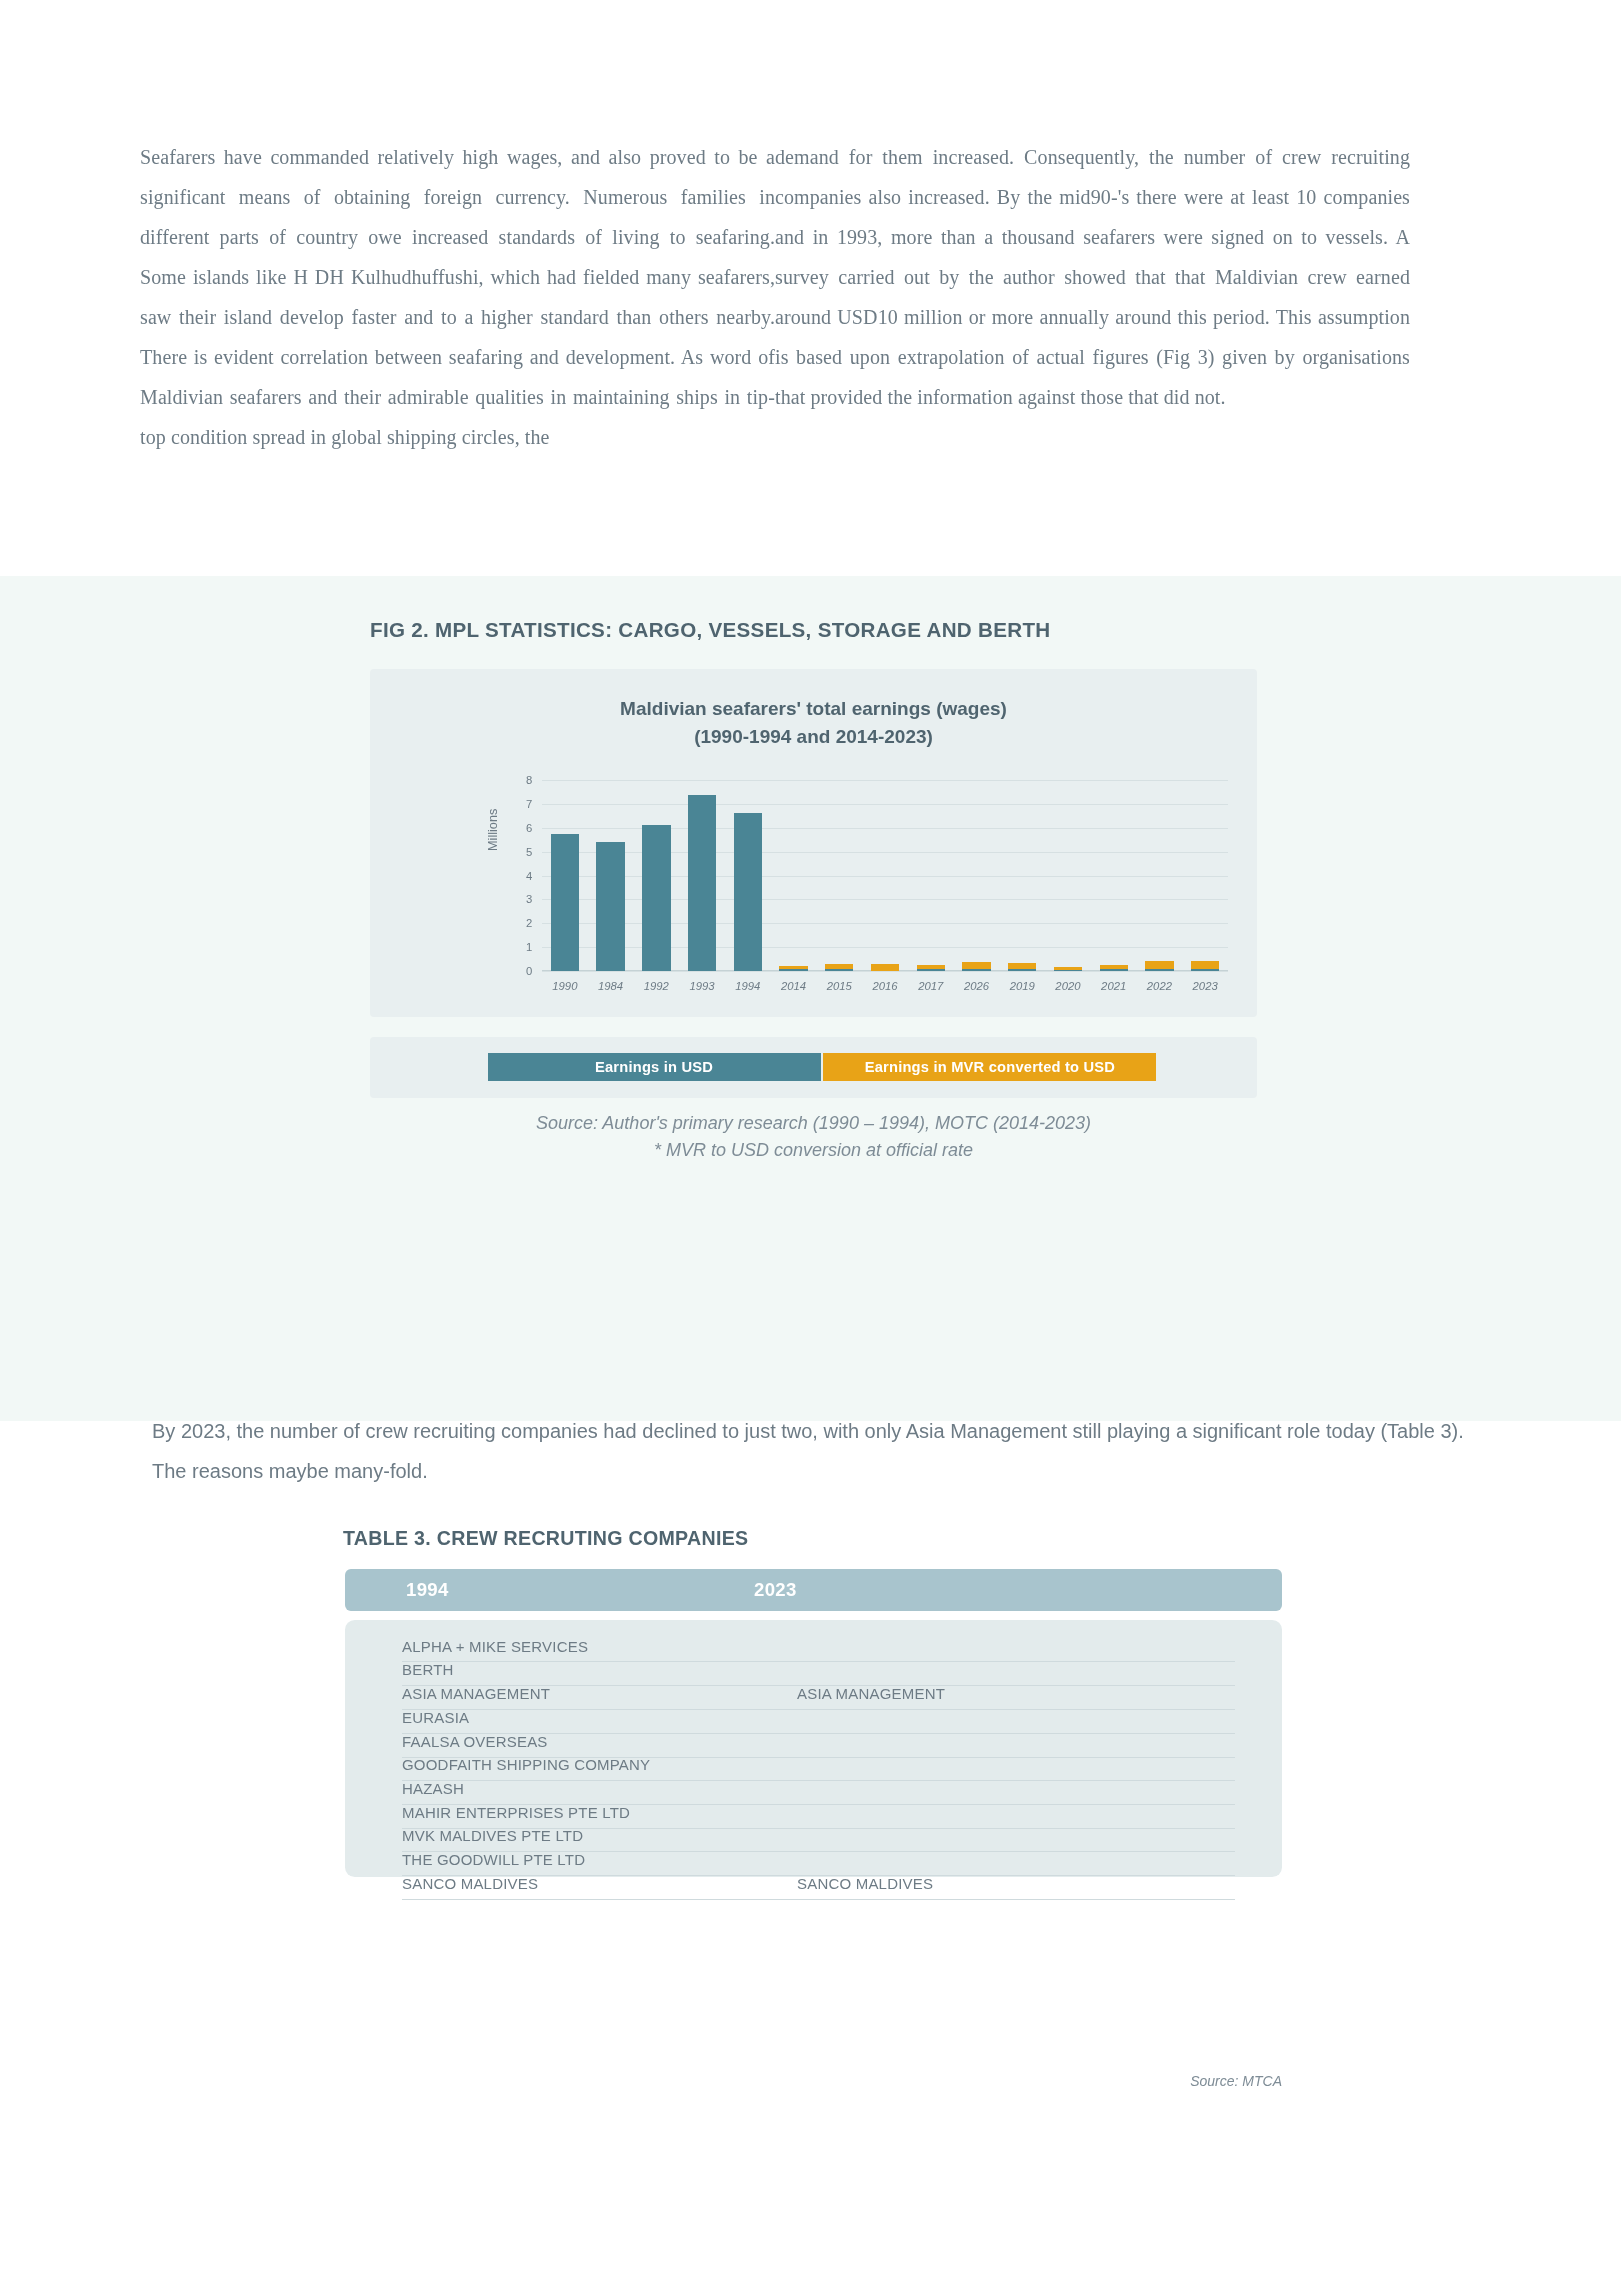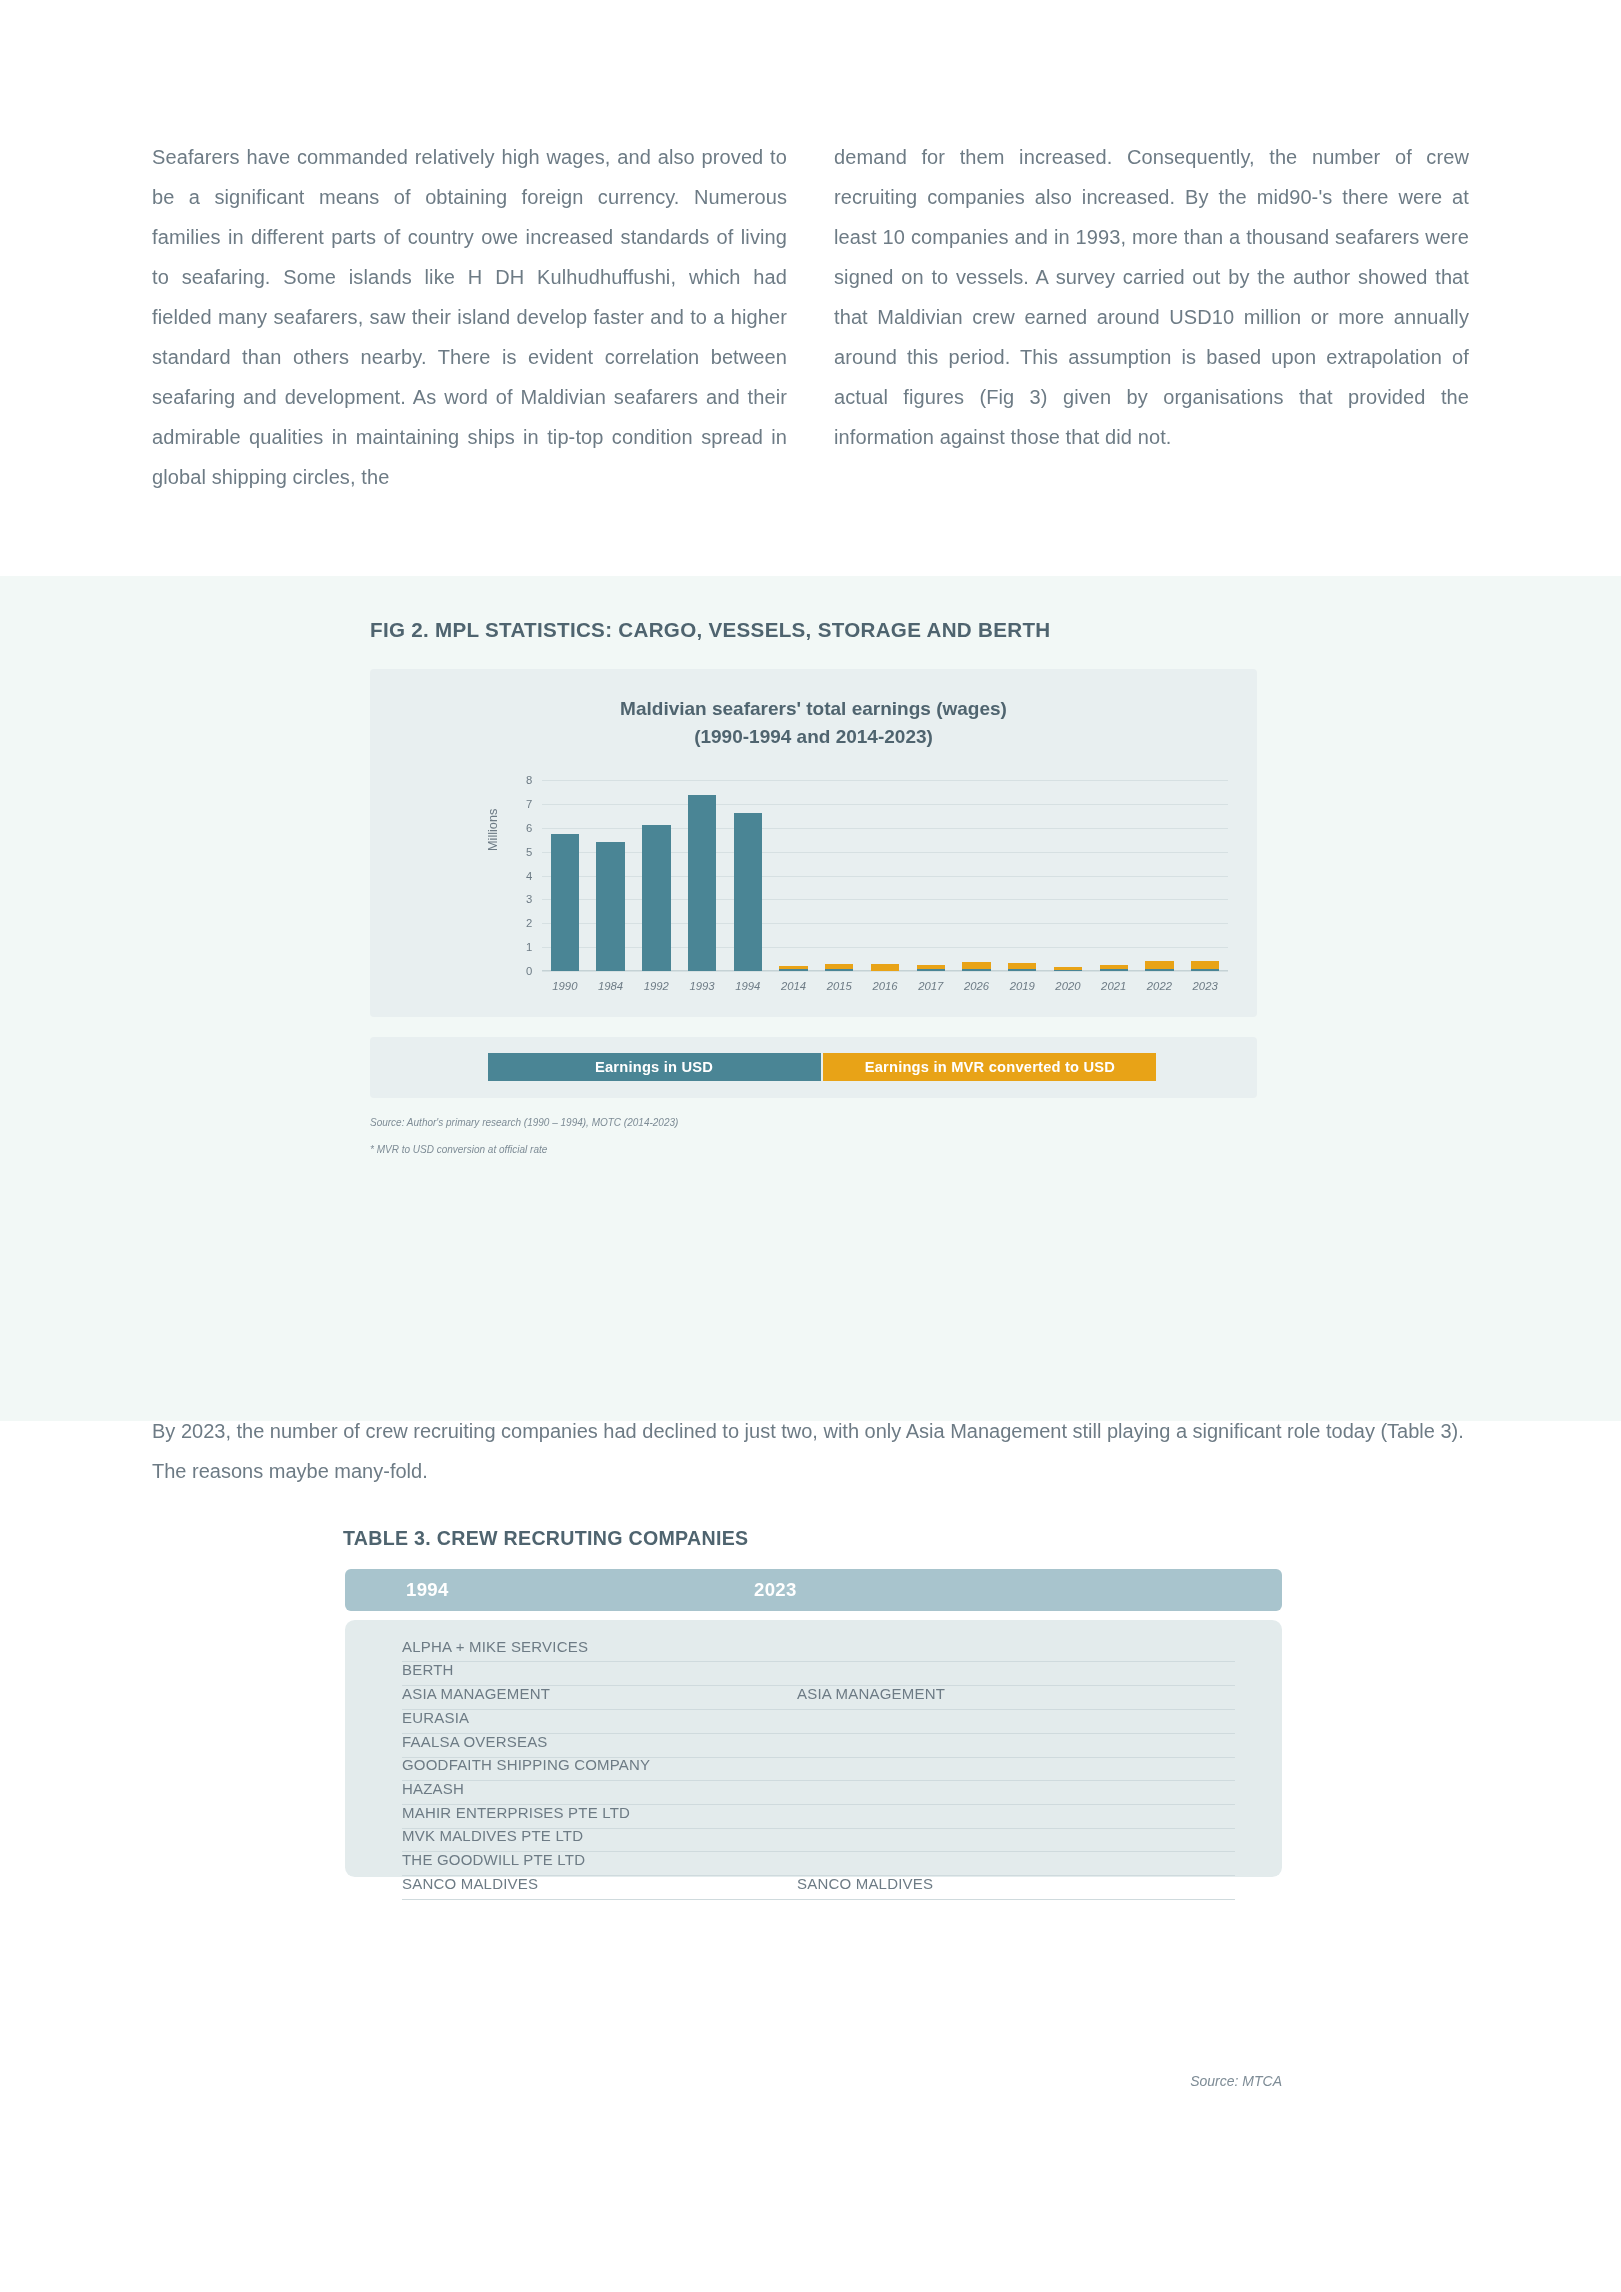--- a/index.html
+++ b/index.html
@@ -8,22 +8,22 @@
     background:#ffffff;
     font-family:"Liberation Sans","DejaVu Sans",sans-serif;
     color:#5e6e78;
     position:relative;
     overflow:hidden;
   }
   .page{position:relative;width:1621px;height:2293px;}
 
   
   .body-cols{
-    position:absolute;left:152px;top:137px;width:1318px;
-    display:flex;gap:47px;
+    position:absolute;left:140px;top:137px;width:1318px;
+    display:flex;font-family:Liberation Serif, serif;
   }
   .col{width:635px;}
   .col p{
     margin:0;
     text-align:justify;
     font-size:20px;
     line-height:40px;
     color:#6d7b85;
     letter-spacing:0.1px;
   }
@@ -97,21 +97,21 @@
   }
   .legend-item{
     height:28px;display:flex;align-items:center;justify-content:center;
     color:#ffffff;font-size:14.7px;font-weight:bold;letter-spacing:0.2px;
   }
   .legend-usd{background:#4a8595;width:333px;margin-left:17px;}
   .legend-mvr{background:#e8a317;width:333px;}
 
   .fig-source{
     position:absolute;left:370px;top:534px;width:887px;
-    text-align:left;font-style:italic;font-size:10px;
+    text-align:center;font-style:italic;font-size:18px;
     color:#7e8c96;line-height:26.5px;
   }
 
   
   .mid-para{
     position:absolute;left:152px;top:1411px;width:1328px;
     font-size:20px;line-height:40px;color:#6d7b85;
     margin:0;
   }
 

